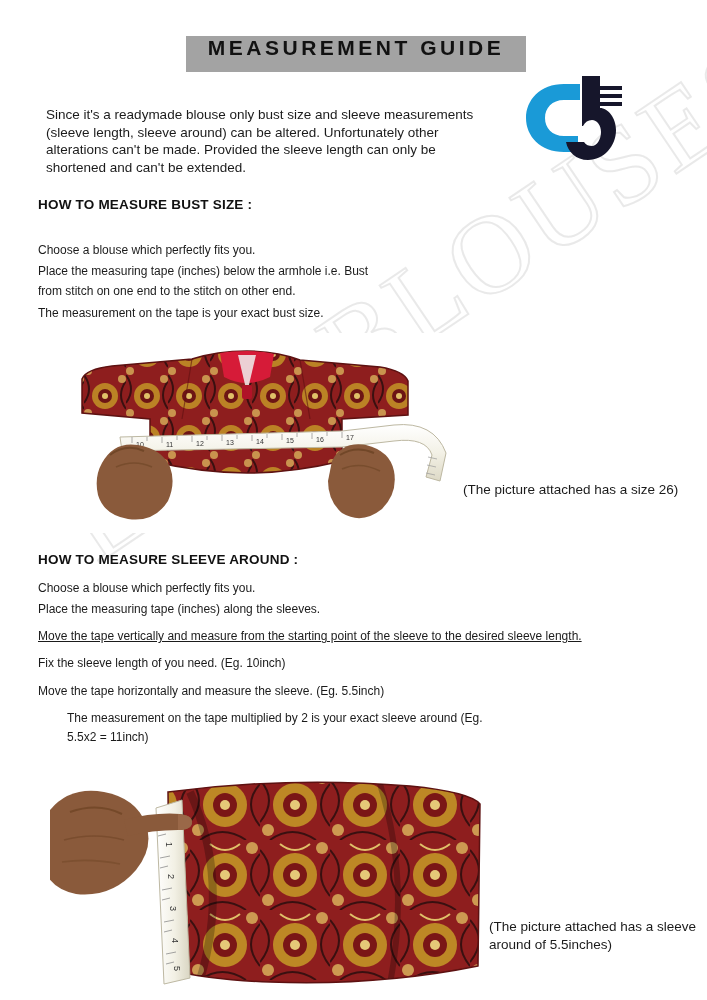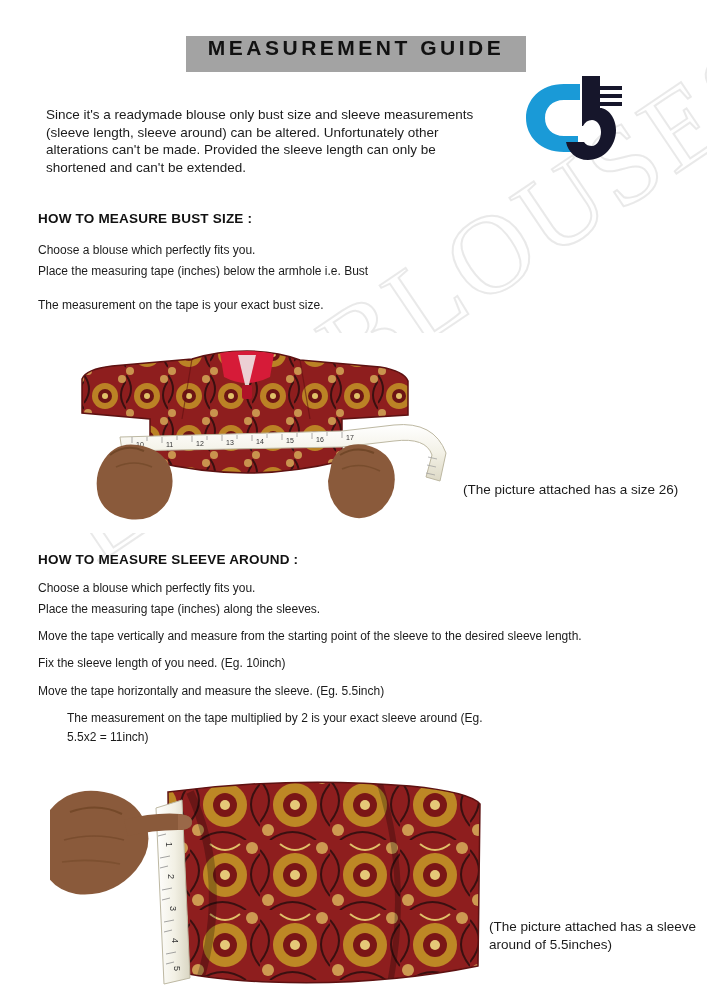--- a/index.html
+++ b/index.html
@@ -88,21 +88,21 @@
 
   .section-heading {
     position: absolute;
     left: 38px;
     font-size: 13.5px;
     font-weight: bold;
     letter-spacing: 0.2px;
     color: #111;
     z-index: 10;
   }
-  #heading-bust { top: 211px; }
+  #heading-bust { top: 197px; }
   #heading-sleeve { top: 552px; }
 
   .body-block {
     position: absolute;
     left: 38px;
     width: 560px;
     font-size: 12px;
     line-height: 21px;
     color: #1b1b1b;
     z-index: 10;
@@ -172,21 +172,22 @@
 
 <div class="intro">
   <p>Since it's a readymade blouse only bust size and sleeve measurements (sleeve length, sleeve around) can be altered. Unfortunately other alterations can't be made. Provided the sleeve length can only be shortened and can't be extended.</p>
 </div>
 
 <div class="section-heading" id="heading-bust">HOW TO MEASURE BUST SIZE :</div>
 
 <div class="body-block" id="bust-lines">
   <p>Choose a blouse which perfectly fits you.</p>
   <p>Place the measuring tape (inches) below the armhole i.e. Bust</p>
-  <p style="margin-top:13px;">The measurement on the tape is your exact bust size.</p>
+  <p style="line-height:19px;">from stitch on one end to the stitch on other end.</p>
+  <p style="margin-top:2px;">The measurement on the tape is your exact bust size.</p>
 </div>
 
 <div class="photo" id="photo-blouse">
   <svg viewBox="0 0 420 200" width="420" height="200" aria-hidden="true">
     <defs>
       <pattern id="kalam" width="42" height="42" patternUnits="userSpaceOnUse">
         <rect width="42" height="42" fill="#8e1e1e"></rect>
         <circle cx="21" cy="21" r="13" fill="#c9a227" opacity="0.75"></circle>
         <circle cx="21" cy="21" r="7" fill="#6d1414"></circle>
         <circle cx="21" cy="21" r="3" fill="#e0c068"></circle>
@@ -271,21 +272,21 @@
 
 <div class="caption" id="caption-bust">
   <span>(The picture attached has a size 26)</span>
 </div>
 
 <div class="section-heading" id="heading-sleeve">HOW TO MEASURE SLEEVE AROUND :</div>
 
 <div class="body-block" id="sleeve-lines">
   <p>Choose a blouse which perfectly fits you.</p>
   <p>Place the measuring tape (inches) along the sleeves.</p>
-  <p class="gap" style="width:545px;line-height:19px;">Move the tape vertically and measure from the starting point of the sleeve to the desired sleeve length.</p>
+  <p class="gap" style="width:545px;line-height:19px;text-decoration:underline;">Move the tape vertically and measure from the starting point of the sleeve to the desired sleeve length.</p>
   <p class="gap">Fix the sleeve length of you need. (Eg. 10inch)</p>
   <p class="gap">Move the tape horizontally and measure the sleeve. (Eg. 5.5inch)</p>
   <p class="gap" style="width:430px;line-height:19px;margin-left:29px;">The measurement on the tape multiplied by 2 is your exact sleeve around (Eg. 5.5x2 = 11inch)</p>
 </div>
 
 <div class="photo" id="photo-sleeve">
   <svg viewBox="0 0 440 225" width="440" height="225" aria-hidden="true">
     <defs>
       <pattern id="kalam2" width="70" height="70" patternUnits="userSpaceOnUse">
         <rect width="70" height="70" fill="#8e1e1e"></rect>

